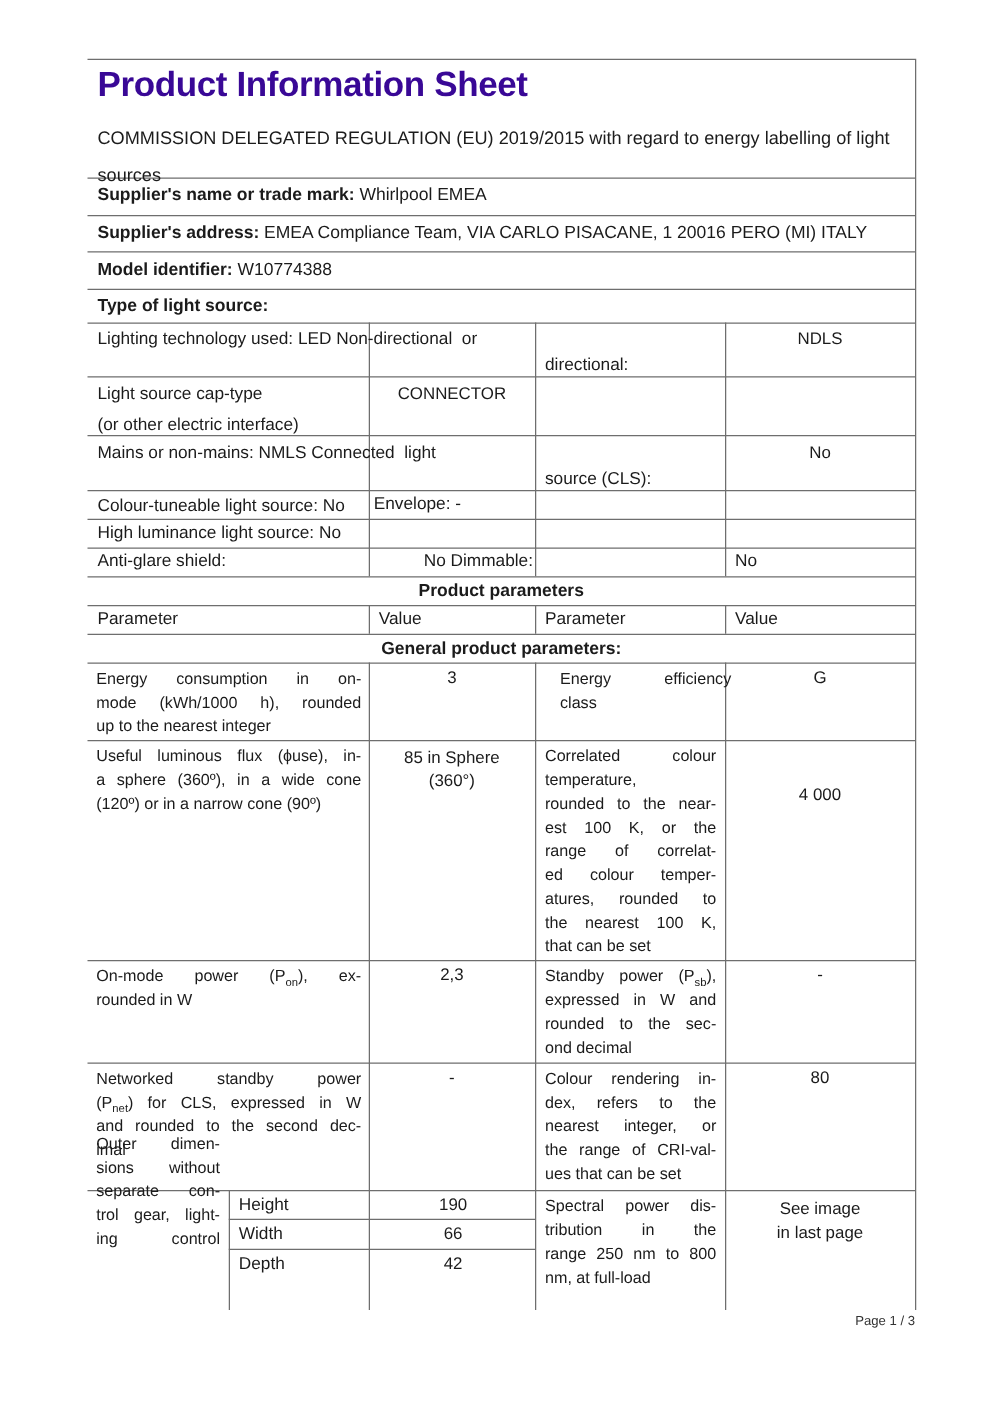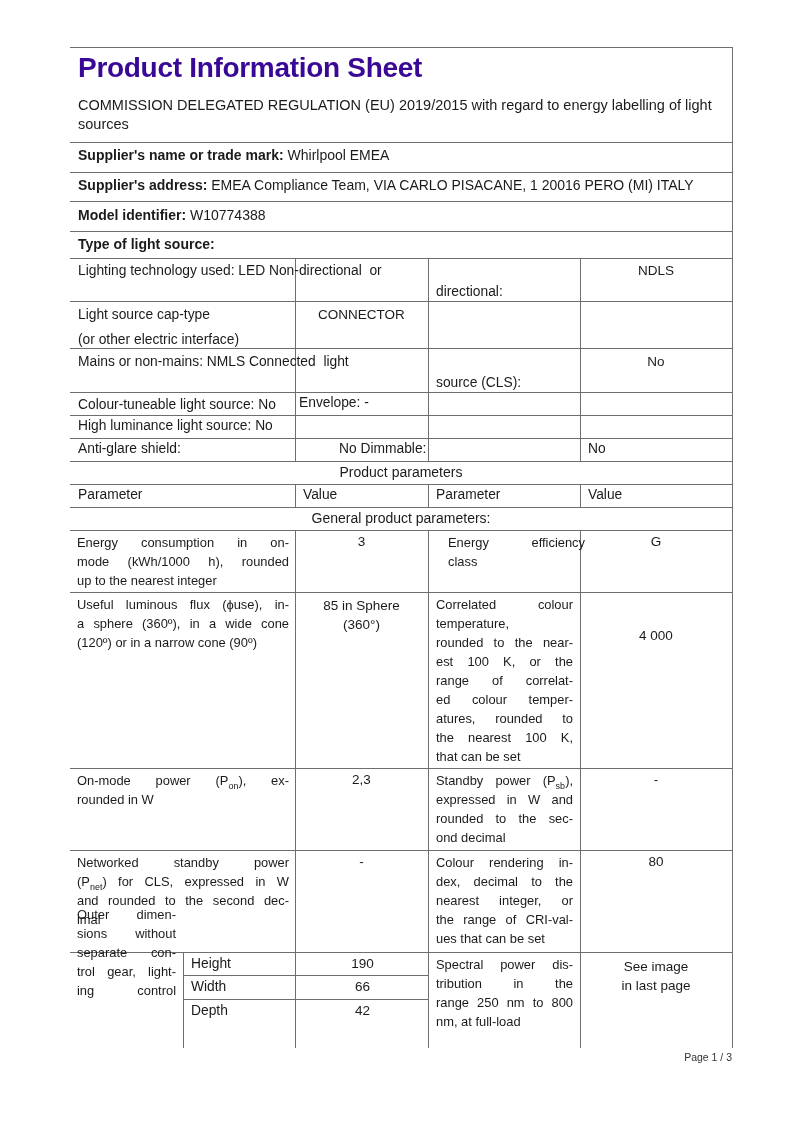--- a/index.html
+++ b/index.html
@@ -4,22 +4,22 @@
 <style>
   html,body{margin:0;padding:0;background:#ffffff;}
   .page{position:relative;width:802px;height:1134px;background:#ffffff;overflow:hidden;
         font-family:"Liberation Sans",sans-serif;color:#1b1b1b;}
   .hl{position:absolute;height:1px;background:#6e6e6e;}
   .vl{position:absolute;width:1px;background:#6e6e6e;}
   .t{position:absolute;white-space:pre;font-size:13.8px;}
   .t14{position:absolute;white-space:pre;font-size:14px;}
   .bold{font-weight:700;}
   .title{position:absolute;font-size:28px;font-weight:700;color:#390896;letter-spacing:-0.3px;}
-  .reg{position:absolute;font-size:14.5px;line-height:19px;white-space:pre-line;}
-  .band{position:absolute;left:70px;width:662px;text-align:center;font-weight:400;font-size:14px;}
+  .reg{position:absolute;font-size:14.5px;line-height:30px;white-space:pre-line;}
+  .band{position:absolute;left:70px;width:662px;text-align:center;font-weight:700;font-size:14px;}
   .cval{position:absolute;text-align:center;font-size:13.5px;white-space:pre-line;}
   .para{position:absolute;font-size:12.9px;line-height:19px;}
   .para .just{text-align:justify;text-align-last:justify;}
   sub{font-size:9px;line-height:0;}
   .footer{position:absolute;left:70px;width:662px;text-align:right;font-size:10.5px;color:#333;}
 </style>
 </head>
 <body>
 
 <div class="page">
@@ -144,21 +144,21 @@
 
   <div class="para" style="left:77px;top:853px;width:212px;">
       <div class="just">Networked standby power</div>
       <div class="just">(P<sub>net</sub>) for CLS, expressed in W</div>
       <div class="just">and rounded to the second dec-</div>
       <div class="">imal</div>
     </div>
   <div class="cval" style="left:295px;top:854px;width:133px;">-</div>
   <div class="para" style="left:436px;top:853px;width:137px;">
       <div class="just">Colour rendering in-</div>
-      <div class="just">dex, decimal to the</div>
+      <div class="just">dex, refers to the</div>
       <div class="just">nearest integer, or</div>
       <div class="just">the range of CRI-val-</div>
       <div class="">ues that can be set</div>
     </div>
   <div class="cval" style="left:580px;top:854px;width:152px;">80</div>
 
   <div class="para" style="left:77px;top:905px;width:99px;">
       <div class="just">Outer dimen-</div>
       <div class="just">sions without</div>
       <div class="just">separate con-</div>

